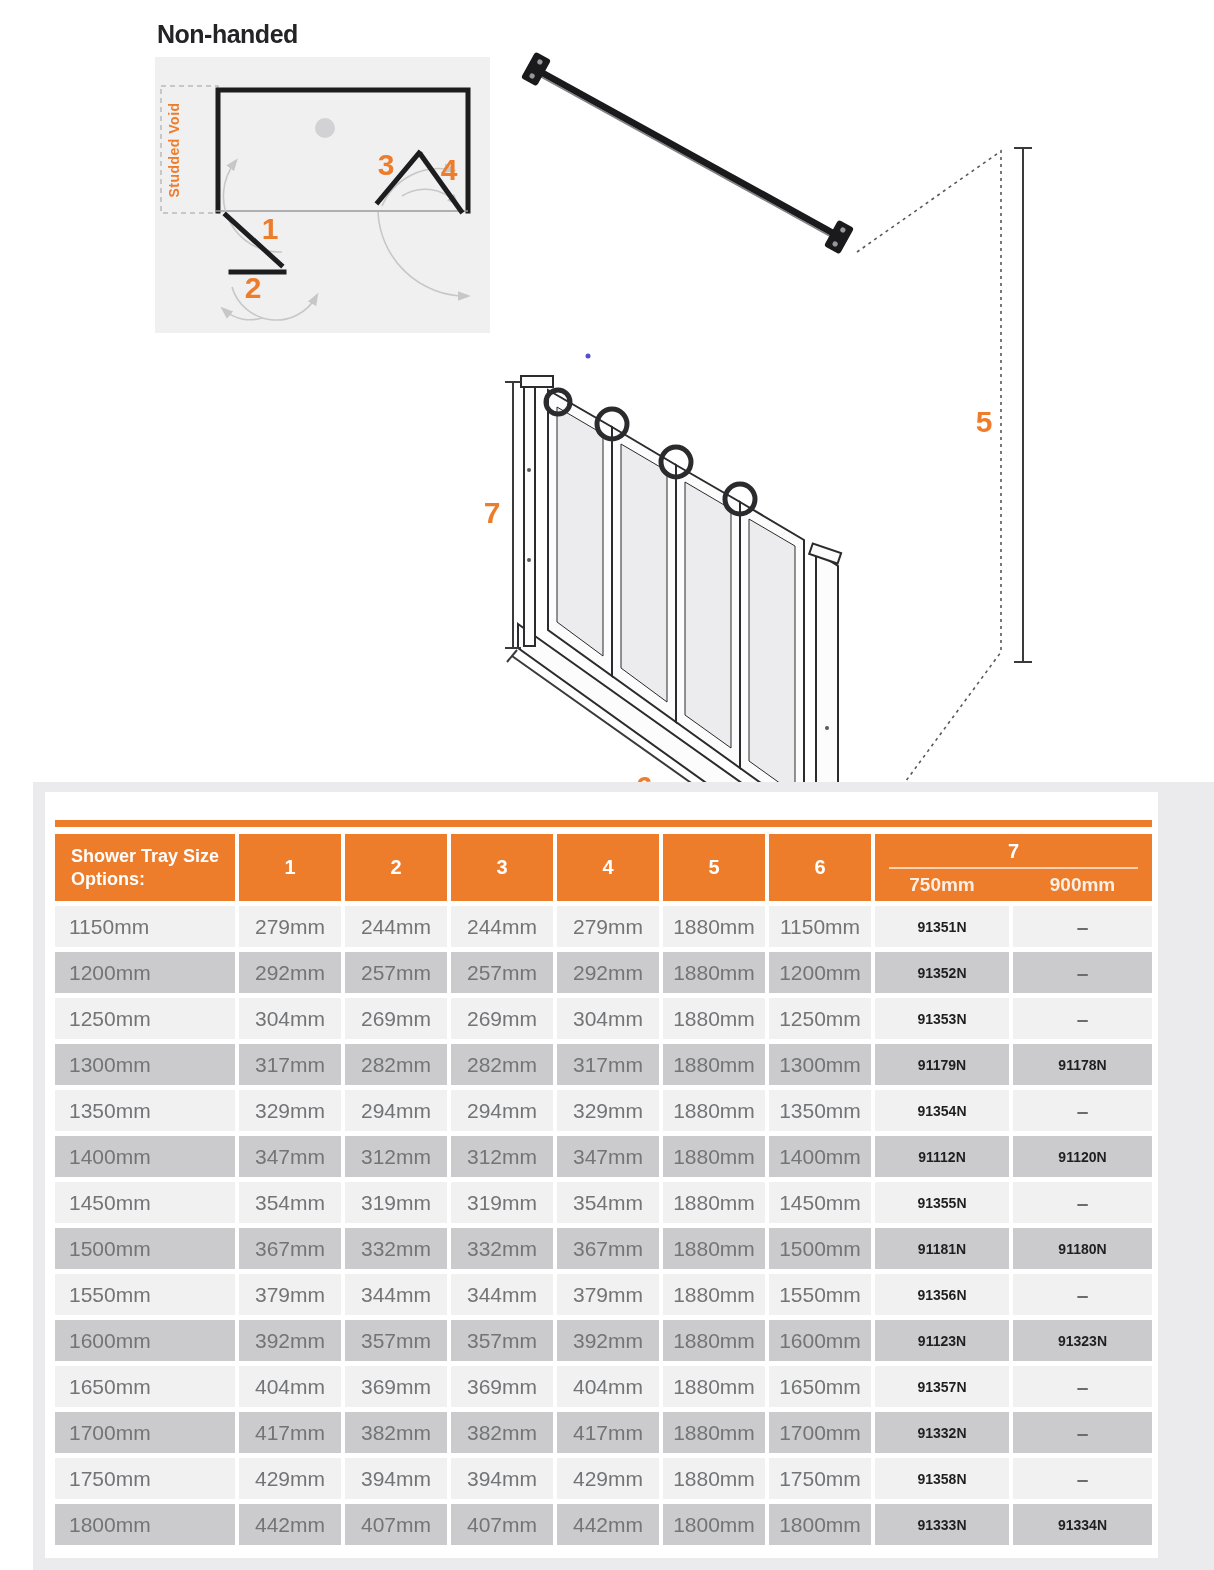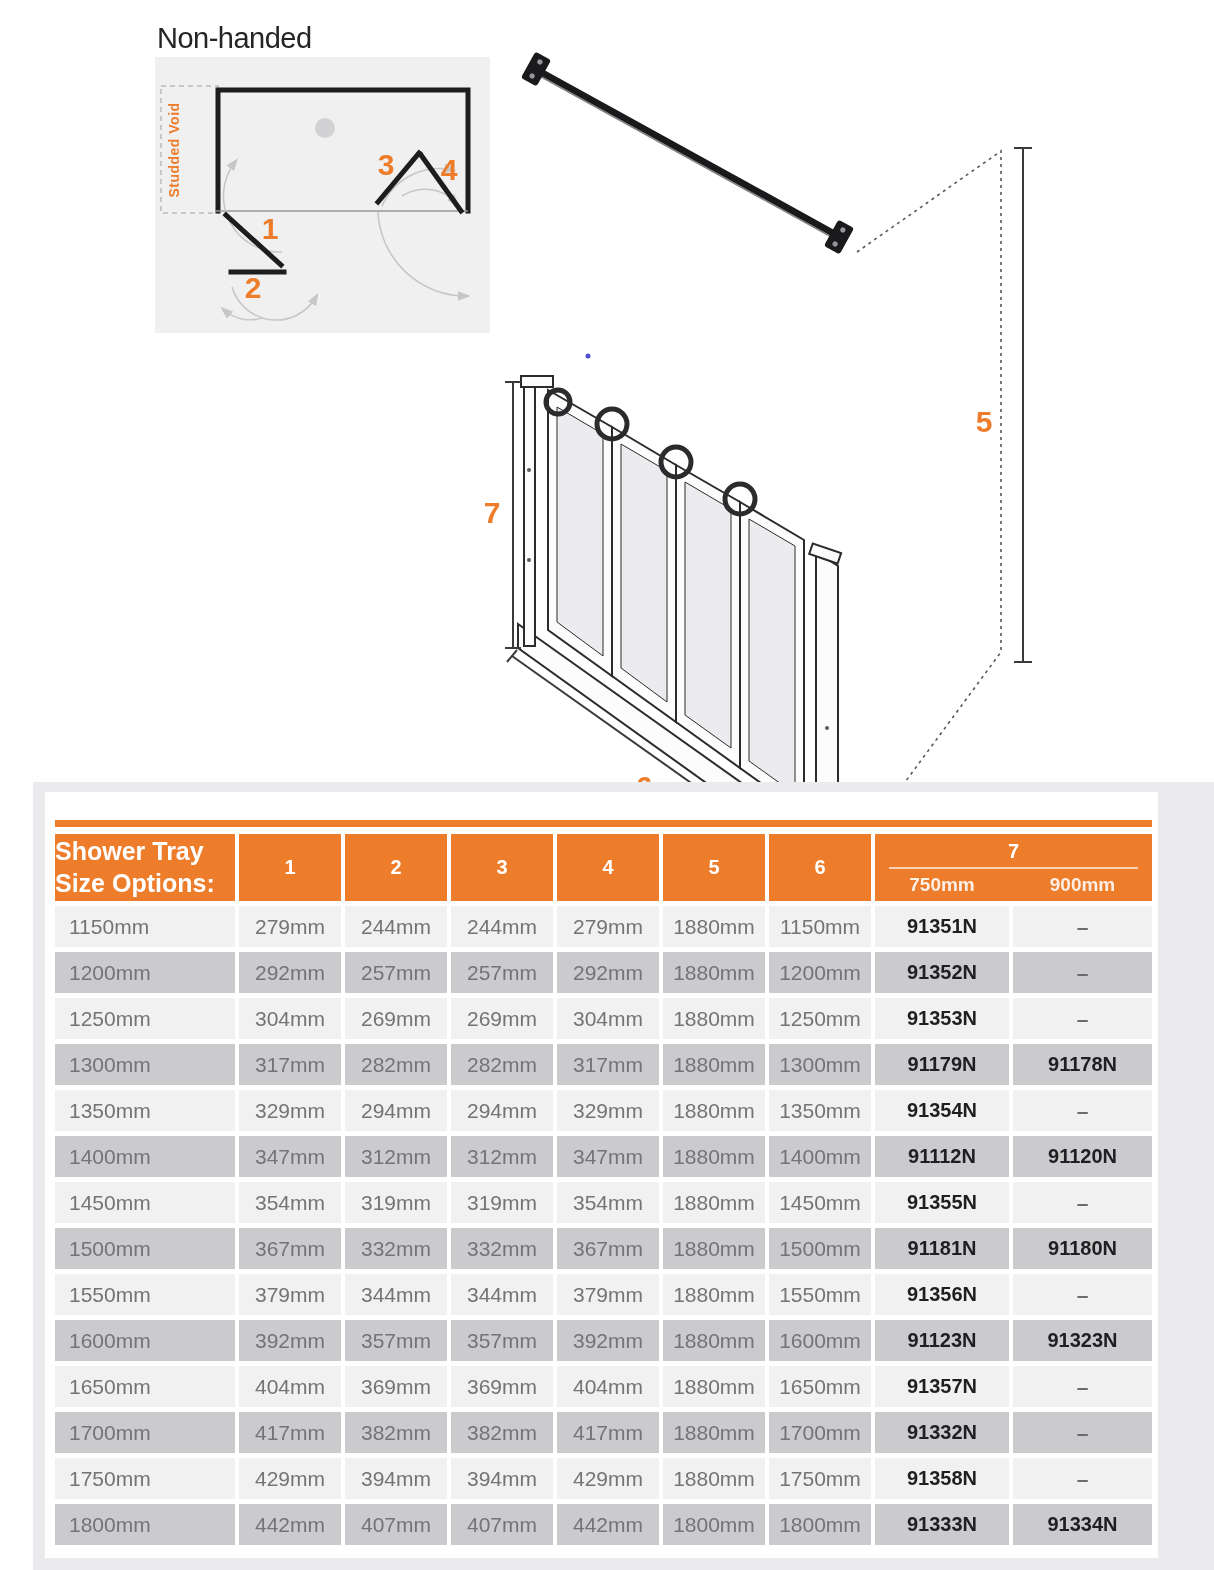--- a/index.html
+++ b/index.html
@@ -1,47 +1,47 @@
 <!DOCTYPE html>
 <html style="--accent: #ED7C2B; --rowLight: #F1F1F2; --rowDark: #CBCBCD; --frame: #EBEBED; --textGray: #737476; --codeColor: #1F1F21;"><head>
 <meta charset="utf-8">
 <style>
   html,body{margin:0;padding:0;background:#fff;}
   .page{position:relative;width:1214px;height:1570px;background:#fff;overflow:hidden;
         font-family:"Liberation Sans", sans-serif;}
-  .page-title{position:absolute;left:157px;top:3px;font-size:29px;font-weight:normal;
+  .page-title{position:absolute;left:157px;top:3px;font-size:25px;font-weight:bold;
         color:#242427;letter-spacing:-0.5px;}
   .drawing{position:absolute;left:0;top:0;}
 
   
   .table-frame{position:absolute;left:33px;top:782px;width:1181px;height:788px;
         background:var(--frame,#ebebed);}
   .table-inner{position:absolute;left:12px;top:10px;right:56px;bottom:12px;background:#fff;
         padding:28px 0 0 10px;box-sizing:border-box;}
   .orange-rule{width:1097px;height:7px;background:var(--accent,#ed7c2b);margin-bottom:7px;}
 
   .grid{display:grid;width:1097px;
         grid-template-columns:180px repeat(6,102px) 134px 139px;
         grid-template-rows:67px;grid-auto-rows:41px;gap:5px 4px;}
 
   .hcell{background:var(--accent,#ed7c2b);color:#fff;font-weight:bold;font-size:20px;
         display:flex;align-items:center;justify-content:center;}
-  .hcell.h-first{justify-content:flex-start;padding-left:0;font-size:25px;line-height:1.25;
+  .hcell.h-first{justify-content:flex-start;padding-left:16px;font-size:18px;line-height:1.25;
         box-sizing:border-box;width:180px;}
   .hcell.h-seven{grid-column:8 / span 2;flex-direction:column;justify-content:flex-start;
         padding-top:6px;box-sizing:border-box;}
   .h7-line{width:calc(100% - 28px);height:2px;background:rgba(255,255,255,0.65);margin:4px 0 5px;}
   .h7-subs{display:grid;grid-template-columns:134px 139px;gap:0 4px;width:100%;}
   .h7-subs span{text-align:center;font-weight:bold;font-size:19px;color:rgba(255,255,255,0.88);}
 
   .cell{background:var(--rowLight,#f1f1f2);color:var(--textGray,#737476);font-size:21px;
         display:flex;align-items:center;justify-content:center;}
   .cell.dark{background:var(--rowDark,#cbcbcd);}
   .cell.c-first{justify-content:flex-start;padding-left:14px;box-sizing:border-box;}
-  .cell.c-code{color:var(--codeColor,#1f1f21);font-weight:bold;font-size:20px;}
+  .cell.c-code{color:var(--codeColor,#1f1f21);font-weight:bold;font-size:14px;}
   .cell.c-dash{color:#6b6c6e;font-weight:bold;}
 
   
   .olabel{fill:var(--accent,#ed7c2b);font-weight:bold;font-size:30px;
         font-family:"Liberation Sans", sans-serif;}
   .svoid{fill:var(--accent,#ed7c2b);font-weight:bold;font-size:14px;letter-spacing:0.5px;
         font-family:"Liberation Sans", sans-serif;}
   .arc{stroke:#c7c7c8;stroke-width:1.6;fill:none;}
   .blk{stroke:#1d1d1f;stroke-width:5;fill:none;stroke-linecap:square;}
   .frameln{stroke:#2b2b2d;stroke-width:2;fill:#fcfcfd;}

